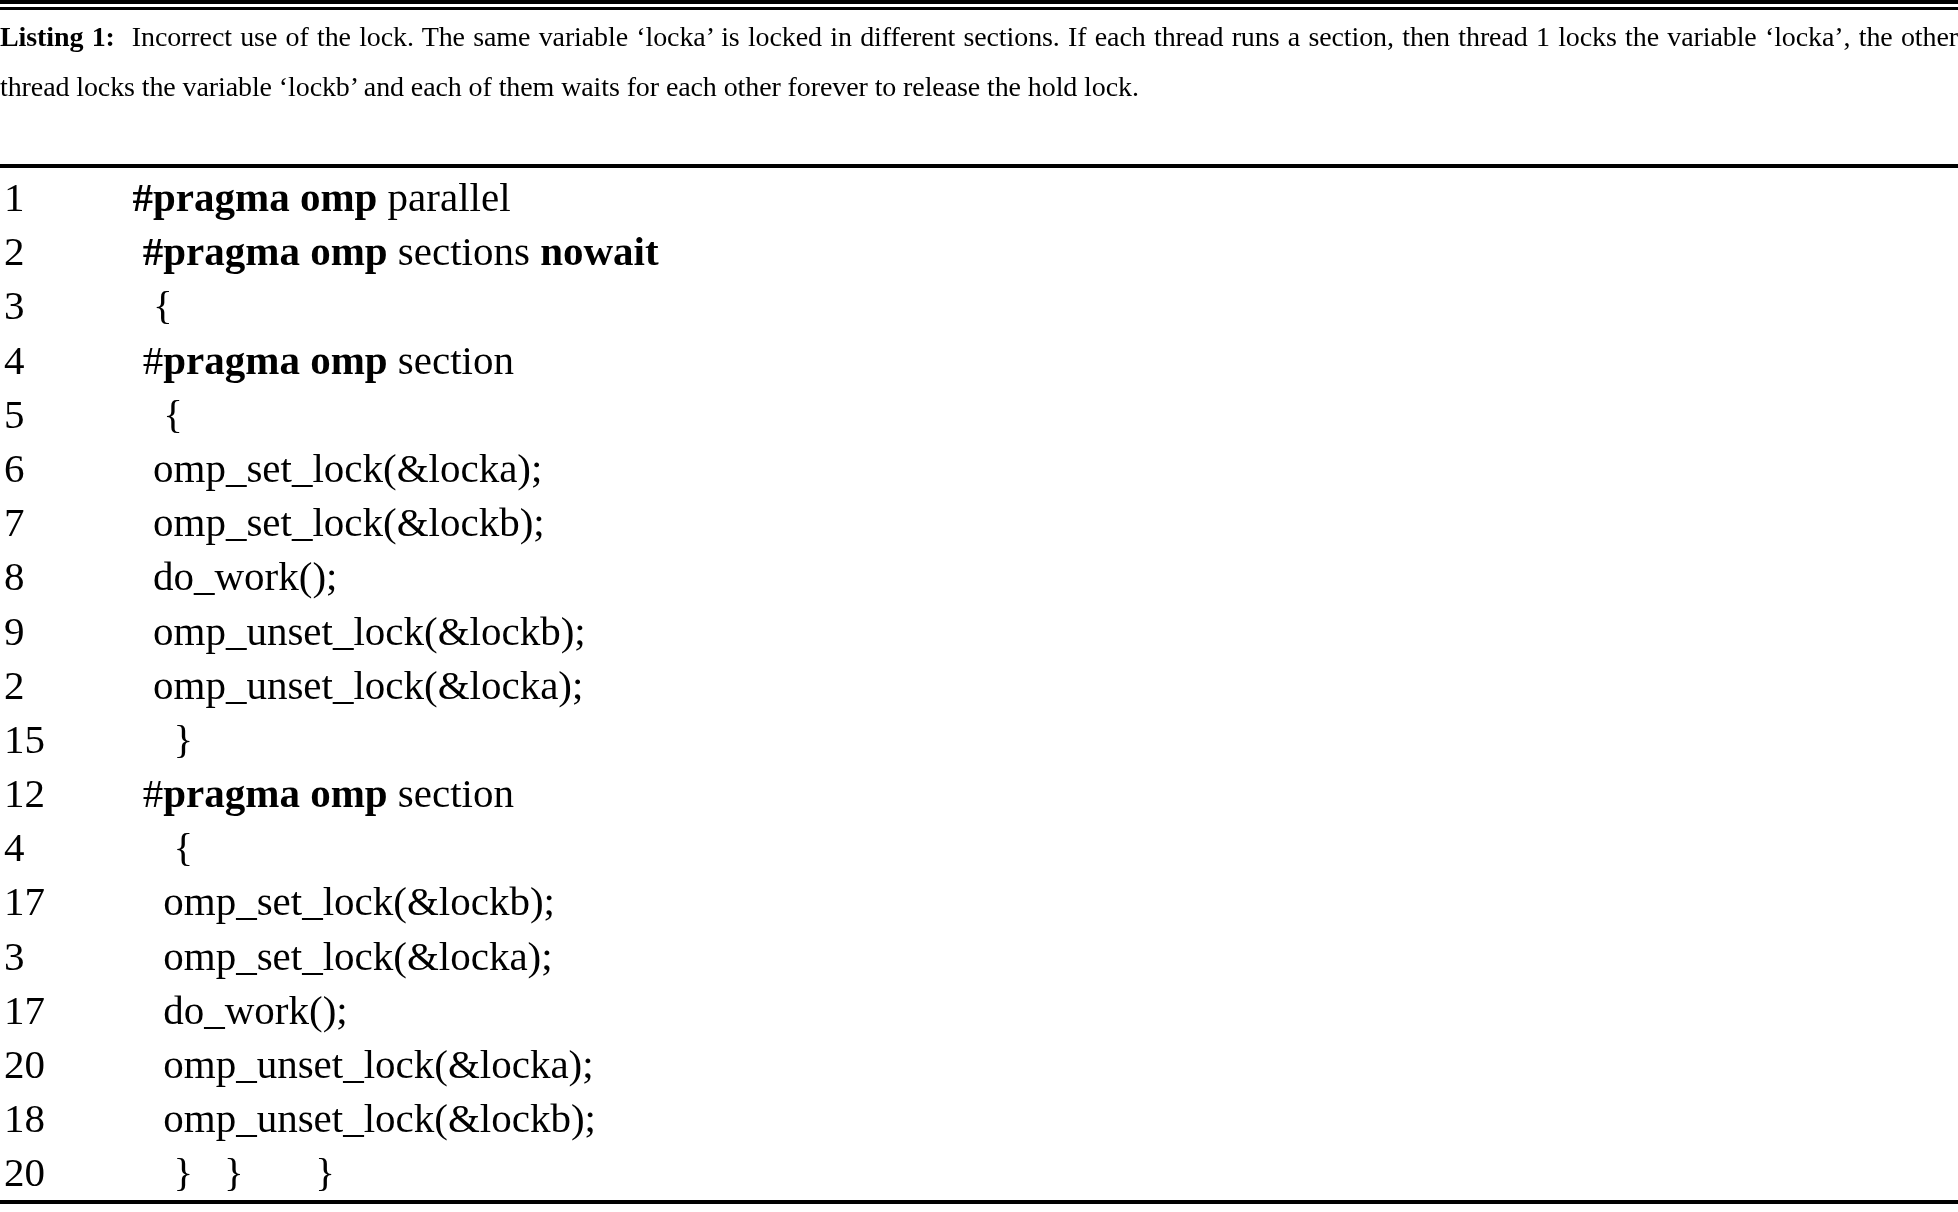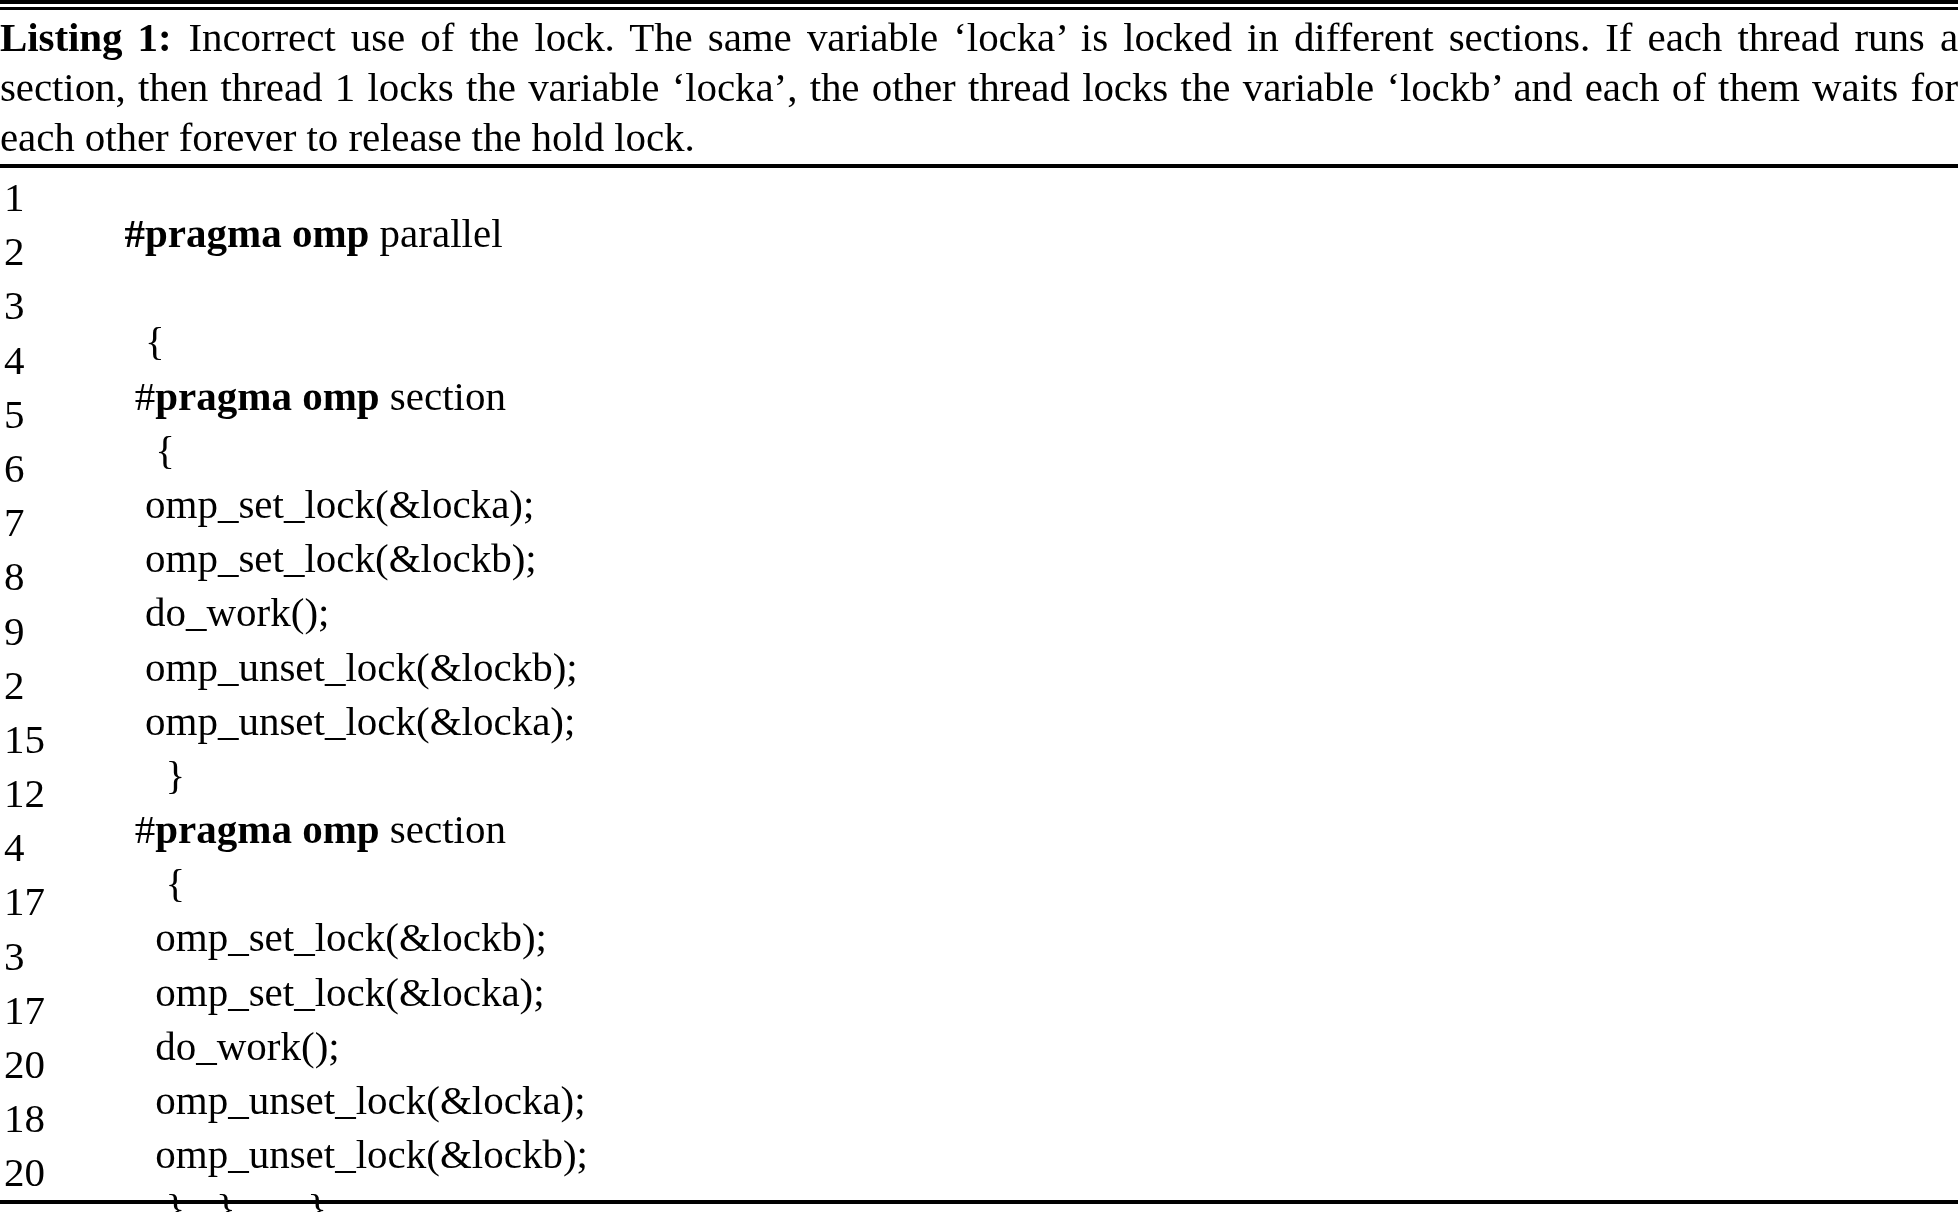--- a/index.html
+++ b/index.html
@@ -56,21 +56,21 @@
     height: 4px;
     background: #000000;
   }
 
   
   .caption {
     position: absolute;
     left: 0;
     top: 12px;
     width: 1958px;
-    font-size: 41px;
+    font-size: 28px;
     line-height: 50px;
     text-align: justify;
     text-justify: inter-word;
     letter-spacing: -0.1px;
   }
   .caption .caption-label {
     font-weight: bold;
   }
   .caption .caption-gap {
     display: inline-block;
@@ -97,45 +97,44 @@
   .code-line .lineno {
     position: absolute;
     left: 4px;
     top: 0;
     width: 90px;
     text-align: left;
     font-weight: normal;
   }
   .code-line .code-text {
     position: absolute;
-    left: 104px;
+    left: 112px;
     top: 0;
     white-space: pre;
     font-weight: normal;
-    margin-top: 36px;
   }
   .code-text b {
     font-weight: bold;
   }
 </style>
 </head>
 <body>
 
 <div class="listing-figure">
 
   <div class="rule-top-thick"></div>
   <div class="rule-top-thin"></div>
 
   <div class="caption"><span class="caption-label">Listing 1:</span><span class="caption-gap"></span><span class="caption-text">Incorrect use of the lock. The same variable ‘locka’ is locked in different sections. If each thread runs a section, then thread 1 locks the variable ‘locka’, the other thread locks the variable ‘lockb’ and each of them waits for each other forever to release the hold lock.</span></div>
 
   <div class="rule-mid"></div>
 
   <div class="code-block">
       <div class="code-line"><span class="lineno">1</span><span class="code-text"><span>  </span><b>#pragma omp</b><span> parallel</span></span></div>
-      <div class="code-line"><span class="lineno">2</span></div>
+      <div class="code-line"><span class="lineno">2</span><span class="code-text"><span>   </span><b>#pragma omp</b><span> sections </span><b>nowait</b></span></div>
       <div class="code-line"><span class="lineno">3</span><span class="code-text"><span>    </span><span>{</span></span></div>
       <div class="code-line"><span class="lineno">4</span><span class="code-text"><span>   </span><span>#</span><b>pragma omp</b><span> section</span></span></div>
       <div class="code-line"><span class="lineno">5</span><span class="code-text"><span>     </span><span>{</span></span></div>
       <div class="code-line"><span class="lineno">6</span><span class="code-text"><span>    </span><span>omp_set_lock(&amp;locka);</span></span></div>
       <div class="code-line"><span class="lineno">7</span><span class="code-text"><span>    </span><span>omp_set_lock(&amp;lockb);</span></span></div>
       <div class="code-line"><span class="lineno">8</span><span class="code-text"><span>    </span><span>do_work();</span></span></div>
       <div class="code-line"><span class="lineno">9</span><span class="code-text"><span>    </span><span>omp_unset_lock(&amp;lockb);</span></span></div>
       <div class="code-line"><span class="lineno">2</span><span class="code-text"><span>    </span><span>omp_unset_lock(&amp;locka);</span></span></div>
       <div class="code-line"><span class="lineno">15</span><span class="code-text"><span>      </span><span>}</span></span></div>
       <div class="code-line"><span class="lineno">12</span><span class="code-text"><span>   </span><span>#</span><b>pragma omp</b><span> section</span></span></div>

